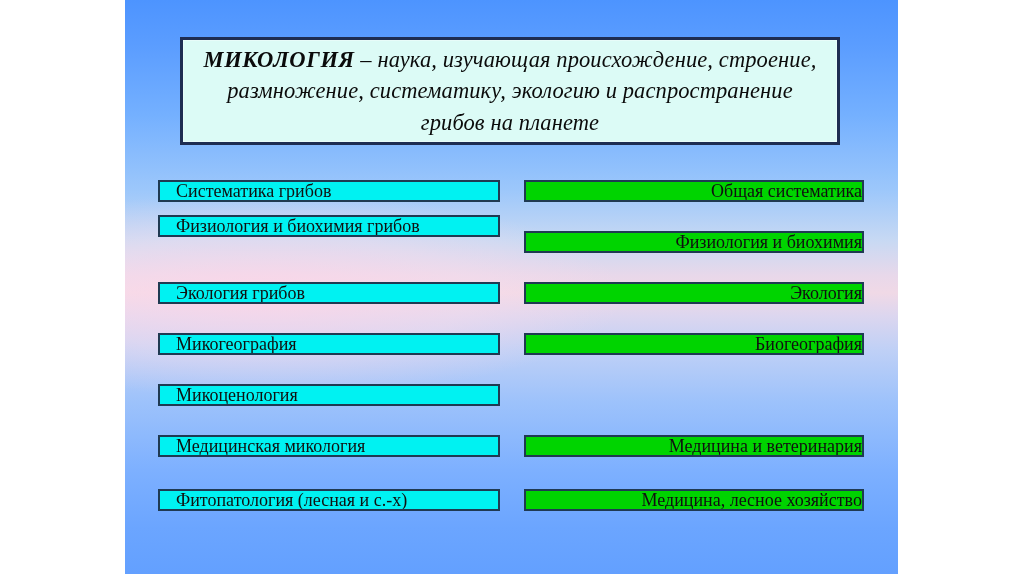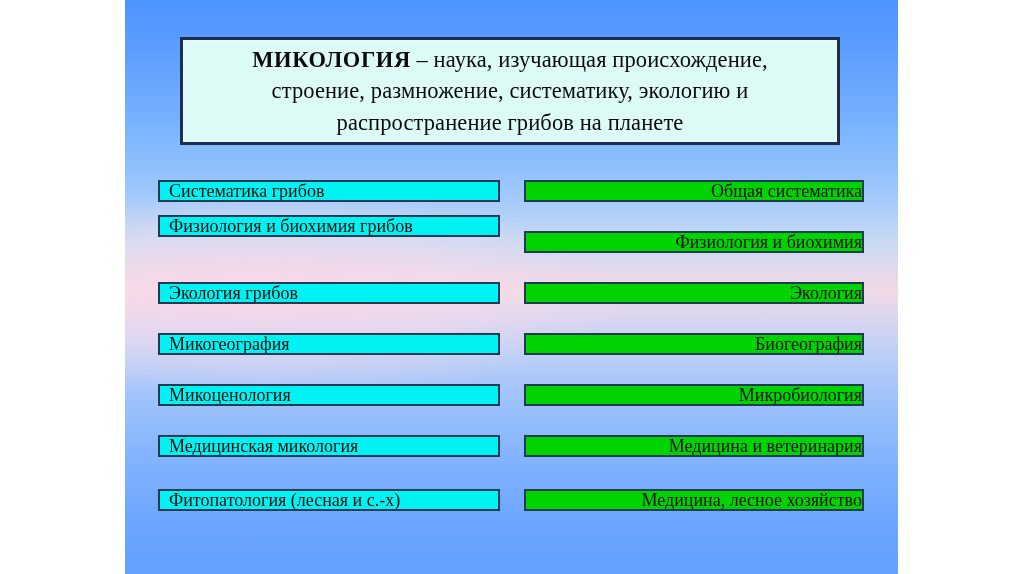--- a/index.html
+++ b/index.html
@@ -78,20 +78,21 @@
     justify-content: center;
   }
   #title-text {
     display: block;
     text-align: center;
     color: #0b0b0b;
     font-size: 22.5px;
     line-height: 1.38;
     padding: 0 20px;
     letter-spacing: 0.1px;
+    font-style: italic;
   }
   #title-text .lead {
     font-weight: bold;
     letter-spacing: 0.6px;
   }
 
   
   #columns {
     position: absolute;
     left: 0;
@@ -100,21 +101,21 @@
     height: 100%;
   }
 
   .term-box {
     position: absolute;
     box-sizing: border-box;
     height: 22px;
     border: 2px solid #1f3a52;
     display: flex;
     align-items: center;
-    padding-left: 9px;
+    padding-left: 16px;
     color: #101010;
     font-size: 18px;
     line-height: 1;
     white-space: nowrap;
     overflow: hidden;
   }
   .col-left  { left: 33px;  width: 342px; background: #00f2f2; }
   .col-right { left: 399px; width: 340px; background: #00d400; justify-content: flex-end; }
 </style>
 </head>
@@ -161,23 +162,20 @@
       </div>
       <div class="term-box col-right" style="top:282px">
         <span>Экология</span>
       </div>
       <div class="term-box col-right" style="top:231px">
         <span>Физиология и биохимия</span>
       </div>
       <div class="term-box col-right" style="top:333px">
         <span>Биогеография</span>
       </div>
-      <div class="term-box col-right" style="top:384px">
-        <span>Микробиология</span>
-      </div>
       <div class="term-box col-right" style="top:435px">
         <span>Медицина и ветеринария</span>
       </div>
       <div class="term-box col-right" style="top:489px">
         <span>Медицина, лесное хозяйство</span>
       </div>
 
     </div>
   </div>
 </div>

